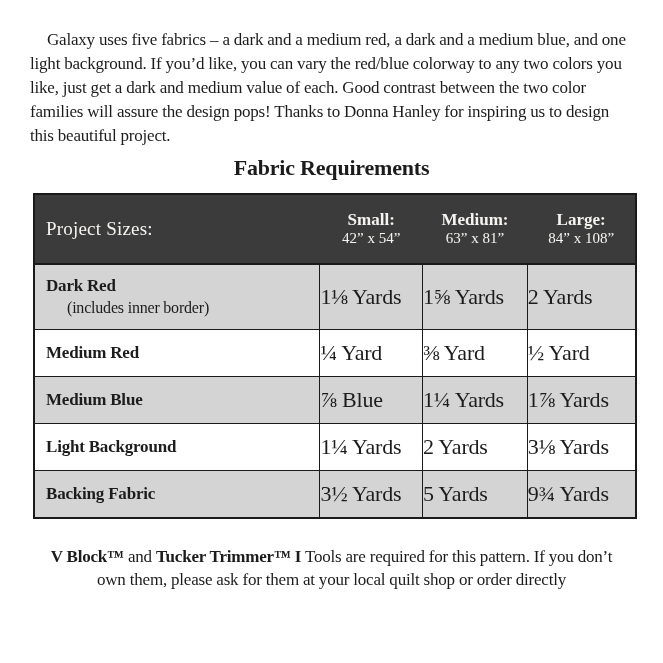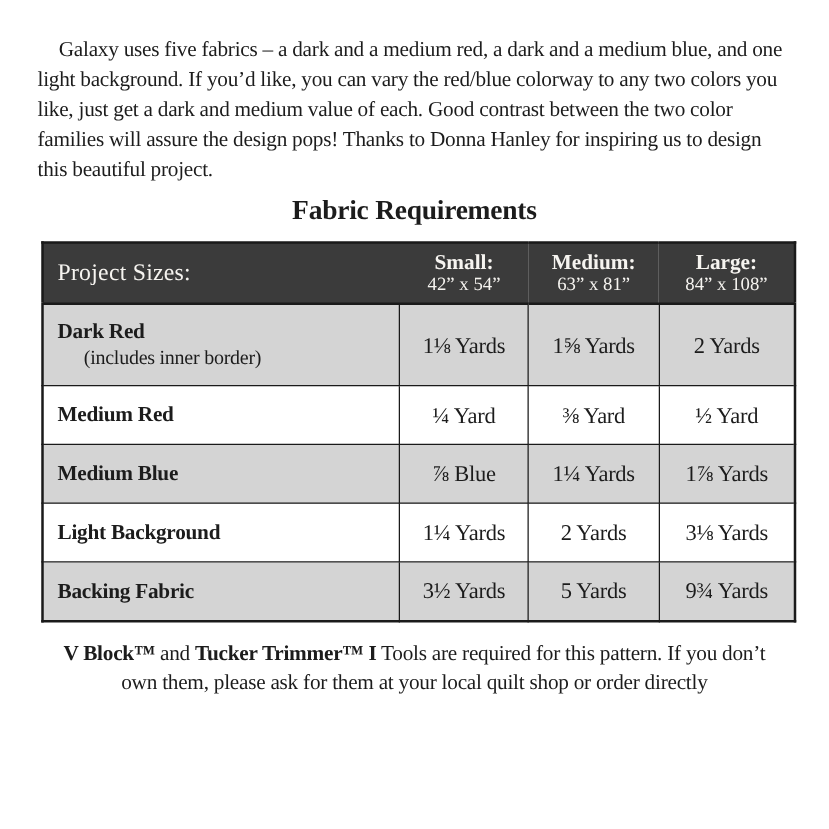--- a/index.html
+++ b/index.html
@@ -30,47 +30,47 @@
     margin:12px 0 0 33px;
     width:604px;
     border-collapse:collapse;
     border:2px solid var(--border,#1a1a1a);
   }
   .fabric-table th, .fabric-table td { border:1px solid var(--border,#1a1a1a); }
 
   .fabric-table thead th {
     background:var(--header-bg,#3b3b3b);
     color:var(--header-text,#f6f4f0);
-    height:49px; border:none; border-bottom:2px solid var(--border,#1a1a1a);
+    height:70px; border:none; border-bottom:2px solid var(--border,#1a1a1a);
     vertical-align:middle; font-weight:normal;
   }
   th.project-sizes {
     text-align:left; padding-left:11px;
     font-size:19px; font-weight:bold; letter-spacing:0.2px;
   }
   .col-head { text-align:center; }
   .col-label { display:block; font-size:17px; font-weight:bold; line-height:19px; }
   .col-size  { display:block; font-size:15px; line-height:19px; }
 
   .fabric-table tbody td { height:47px; vertical-align:middle; }
   .fabric-table tbody tr:nth-child(odd) td { background:var(--row-shaded,#d4d4d4); }
   .fabric-table tbody tr:nth-child(even) td { background:var(--row-plain,#ffffff); }
 
   td.name-cell { padding:10px 6px 10px 11px;font-family:Liberation Serif, serif; }
   .fabric-name { display:block; font-size:17px; font-weight:bold; line-height:22px; letter-spacing:-0.2px; }
   .fabric-note { display:block; padding-left:21px; font-size:16px; line-height:22px; letter-spacing:-0.2px; }
 
-  td.val { text-align:center; font-size:18px; letter-spacing:-0.2px; }
+  td.val { text-align:left; font-size:22px; letter-spacing:-0.2px; }
   col.c-name  { width:287px; }
   col.c-small { width:103px; }
   col.c-med   { width:105px; }
   col.c-large { width:109px; }
 
   .footer {
-    width:586px; margin:13px auto 0;
+    width:586px; margin:26px auto 0;
     text-align:center; font-size:17px; line-height:23px; letter-spacing:-0.2px;
   }
 </style>
 </head>
 <body style="--header-bg: #3b3b3b; --header-text: #f6f4f0; --row-shaded: #d4d4d4; --row-plain: #ffffff; --text: #1c1c1c; --border: #1a1a1a;">
 
 <div class="page">
 
   <p class="intro">Galaxy uses five fabrics – a dark and a medium red, a dark and a medium blue, and one light background.  If you’d like, you can vary the red/blue colorway to any two colors you like, just get a dark and medium value of each.  Good contrast between the two color families will assure the design pops! Thanks to Donna Hanley for inspiring us to design this beautiful project.</p>
 

